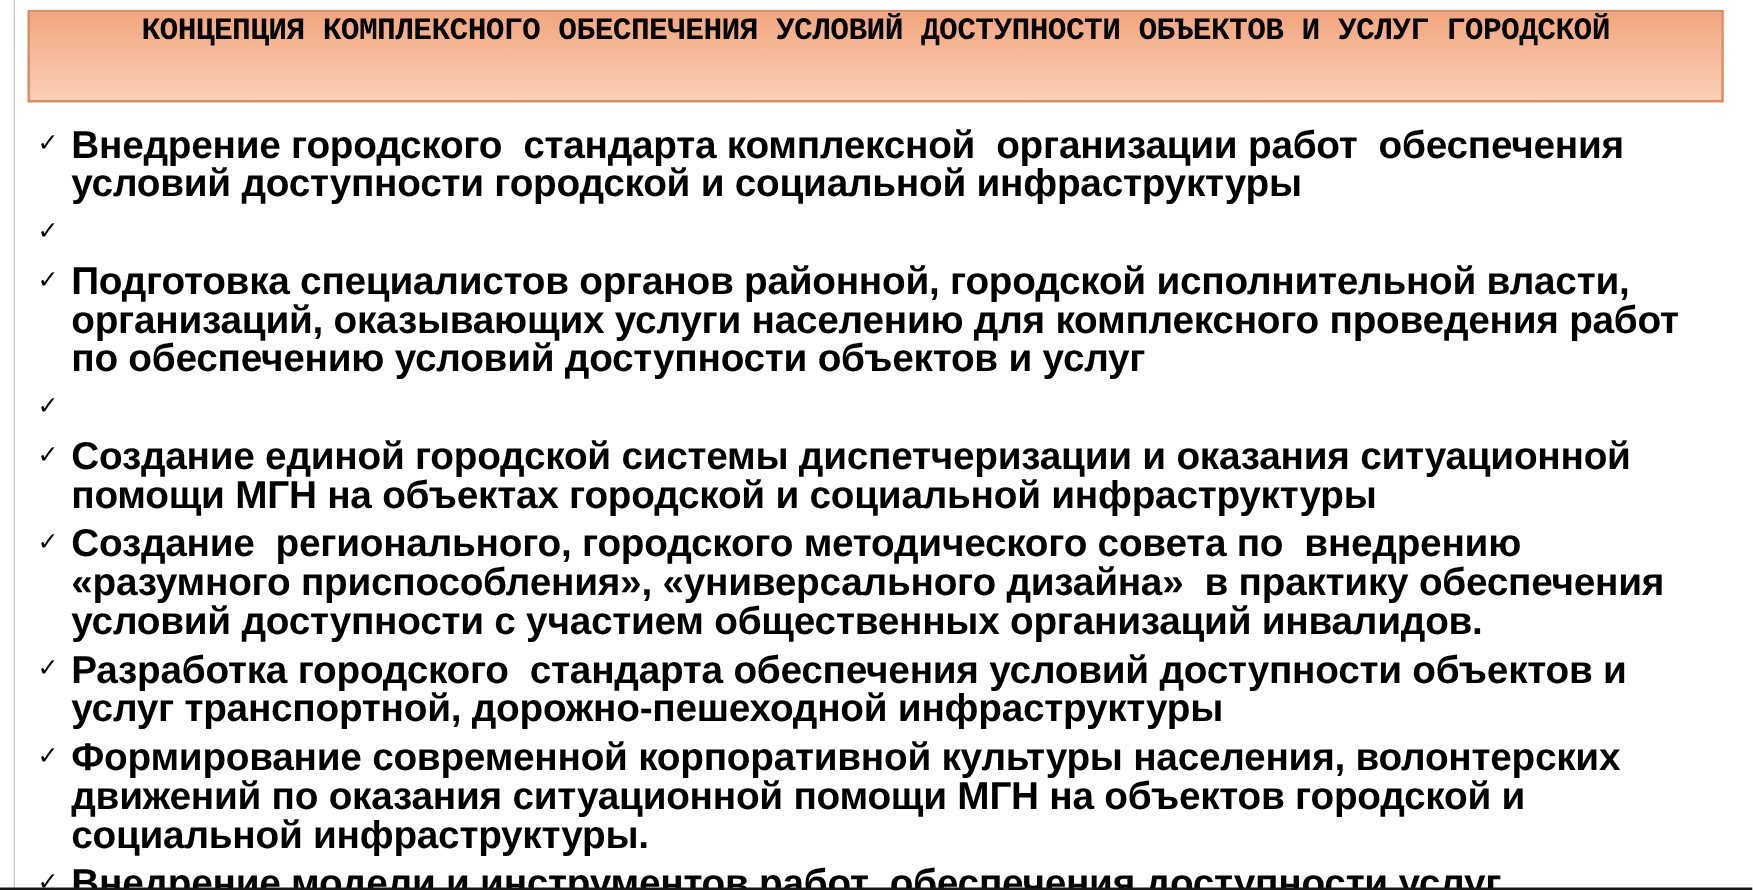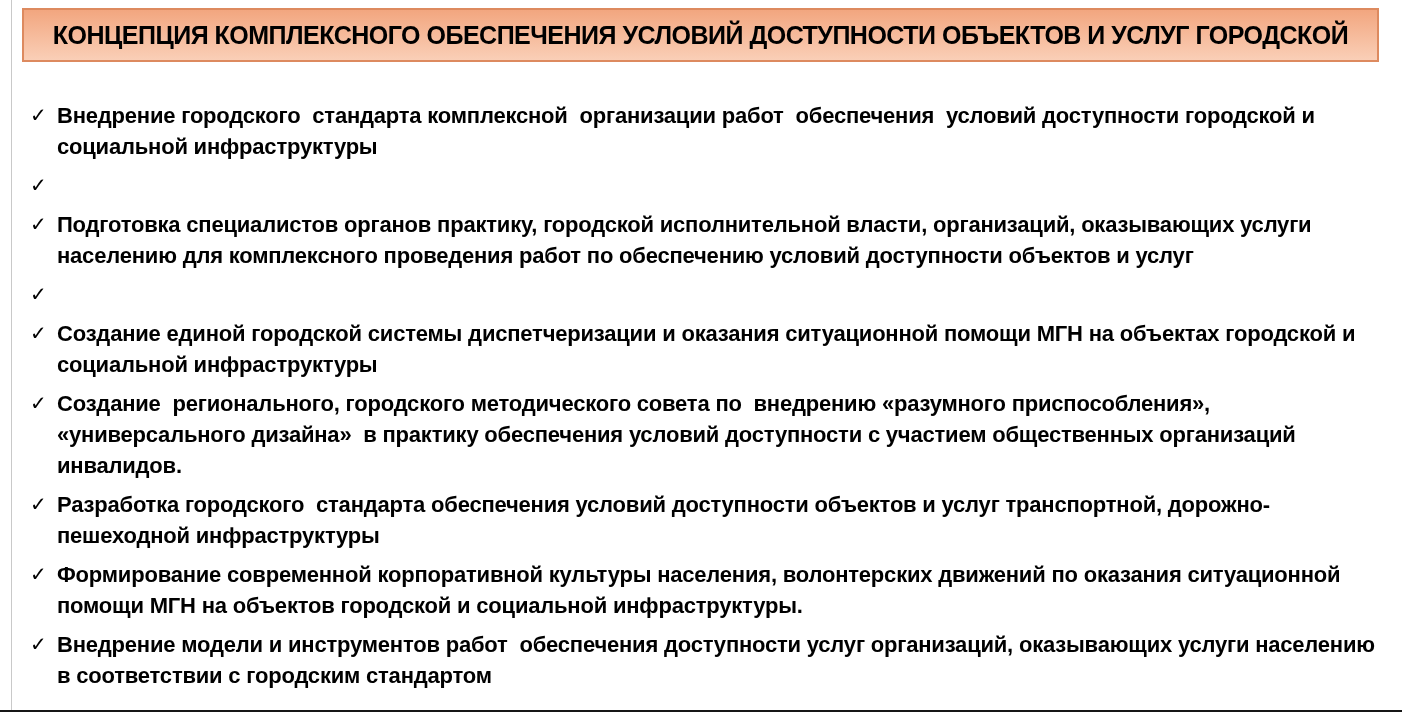--- a/index.html
+++ b/index.html
@@ -26,26 +26,27 @@
     position: absolute; left: 11px; top: 0; bottom: 0;
     width: 1px; background: var(--edge-line);
   }
   .edge-line-bottom {
     position: absolute; left: 0; right: 0; bottom: 0;
     height: 2px; background: var(--bottom-line);
   }
 
   .title-box {
     position: absolute;
-    left: 22px; top: 8px; width: 1357px; height: 54px;
+    left: 22px; top: 8px; width: 1357px; height: 74px;
     border: 2px solid var(--accent);
     background: linear-gradient(180deg, var(--grad-top) 0%, var(--grad-bottom) 100%);
     display: flex; flex-direction: column;
-    align-items: center; justify-content: center;
+    align-items: center; justify-content: flex-start;
     text-align: center;
+    font-family: Liberation Mono, monospace;
   }
   .title-line {
     font-weight: bold;
     font-size: 25px;
     line-height: 30px;
     letter-spacing: -0.5px;
     white-space: nowrap;
   }
 
   .bullet-list {
@@ -60,21 +61,21 @@
     margin: 0 0 8px 0;
   }
   .check {
     flex: 0 0 27px;
     font-size: 20px;
     font-weight: 400;
     line-height: 31px;
   }
   .txt {
     font-weight: bold;
-    font-size: 22px;
+    font-size: 31px;
     line-height: 31px;
     letter-spacing: -0.2px;
     white-space: pre-wrap;
   }
 </style>
 </head>
 <body>
 
 <div class="slide">
 
@@ -87,21 +88,21 @@
   <ul class="bullet-list">
       <li>
         <span class="check">✓</span>
         <span class="txt">Внедрение городского  стандарта комплексной  организации работ  обеспечения  условий доступности городской и социальной инфраструктуры</span>
       </li>
       <li>
         <span class="check">✓</span>
       </li>
       <li>
         <span class="check">✓</span>
-        <span class="txt">Подготовка специалистов органов практику, городской исполнительной власти, организаций, оказывающих услуги населению для комплексного проведения работ по обеспечению условий доступности объектов и услуг</span>
+        <span class="txt">Подготовка специалистов органов районной, городской исполнительной власти, организаций, оказывающих услуги населению для комплексного проведения работ по обеспечению условий доступности объектов и услуг</span>
       </li>
       <li>
         <span class="check">✓</span>
       </li>
       <li>
         <span class="check">✓</span>
         <span class="txt">Создание единой городской системы диспетчеризации и оказания ситуационной помощи МГН на объектах городской и социальной инфраструктуры</span>
       </li>
       <li>
         <span class="check">✓</span>

